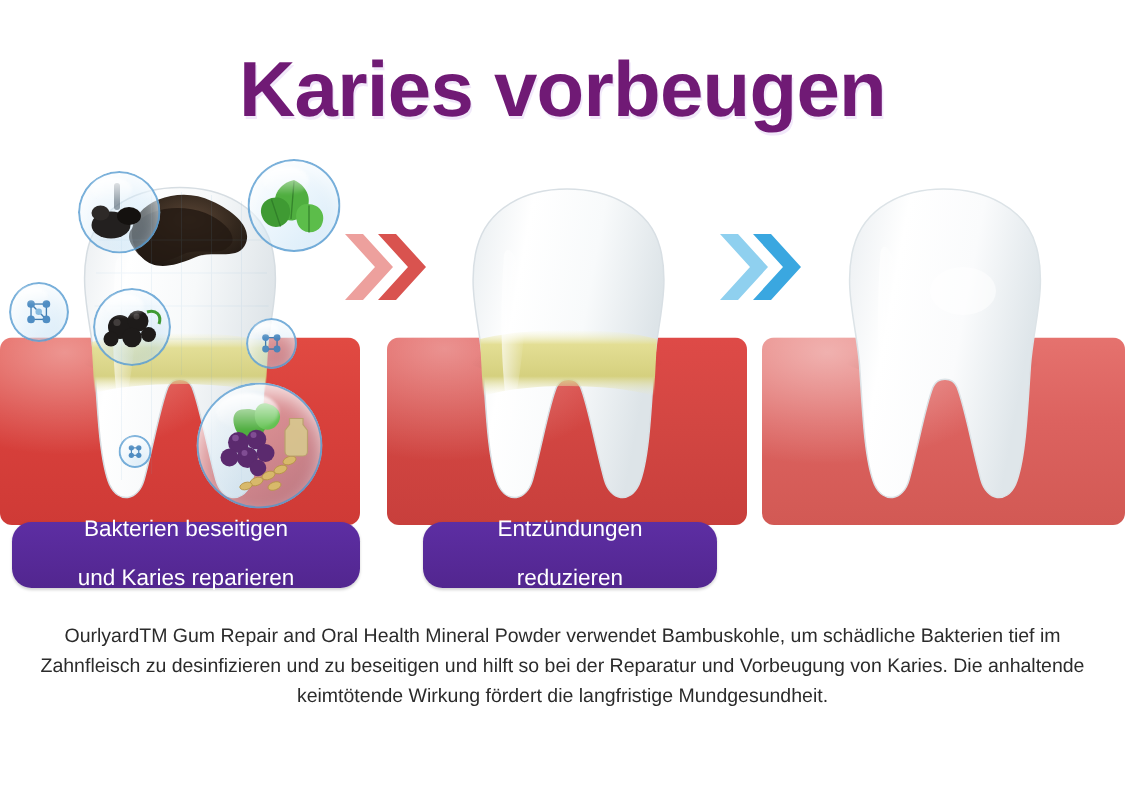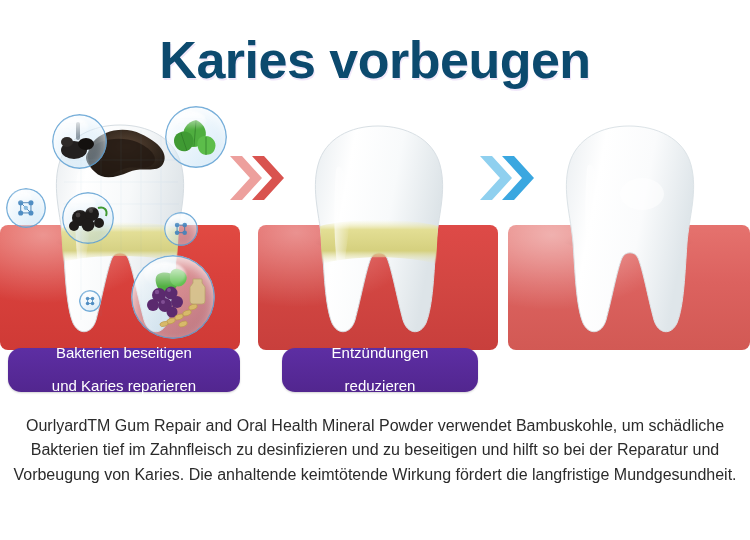--- a/index.html
+++ b/index.html
@@ -6,21 +6,21 @@
   body{
     width:750px;height:540px;overflow:hidden;background:#ffffff;
     font-family:"Liberation Sans", sans-serif;
     -webkit-font-smoothing:antialiased;
   }
   .page{position:relative;width:750px;height:540px;background:#fff;}
 
   
   .title{
     position:absolute;left:0;top:30px;width:750px;text-align:center;
-    font-size:52px;font-weight:bold;color:#0c4a6e;letter-spacing:-0.5px;
+    font-size:52px;font-weight:bold;color:#701a75;letter-spacing:-0.5px;
     text-shadow:1px 2px 0 rgba(240,230,250,.9);
   }
 
   
   .panel{position:absolute;top:100px;height:250px;}
   .panel.p1{left:0px;width:240px;}
   .panel.p2{left:258px;width:240px;}
   .panel.p3{left:508px;width:242px;}
 
   
@@ -69,21 +69,21 @@
     box-shadow:0 1px 2px rgba(0,0,0,.18);
   }
   .pill span{display:block;padding:0 10px;}
   .pill.l1{left:8px;top:348px;width:232px;}
   .pill.l2{left:282px;top:348px;width:196px;}
   .pill.l3{left:530px;top:348px;width:208px;}
 
   
   .para{
     position:absolute;left:12px;top:414px;width:726px;
-    text-align:center;color:#2b2b2b;font-size:16px;line-height:1.52;
+    text-align:center;color:#2b2b2b;font-size:13px;line-height:1.52;
   }
 
   
   .bub{position:absolute;border-radius:50%;overflow:hidden;}
   .bub .glass{
     position:absolute;inset:0;border-radius:50%;
     background:
       linear-gradient(135deg, rgba(255,255,255,.72) 0%, rgba(215,236,250,.45) 45%, rgba(150,200,235,.40) 100%);
     box-shadow:inset 0 0 0 1.4px rgba(78,150,205,.75),
                inset 0 6px 12px rgba(255,255,255,.7),

